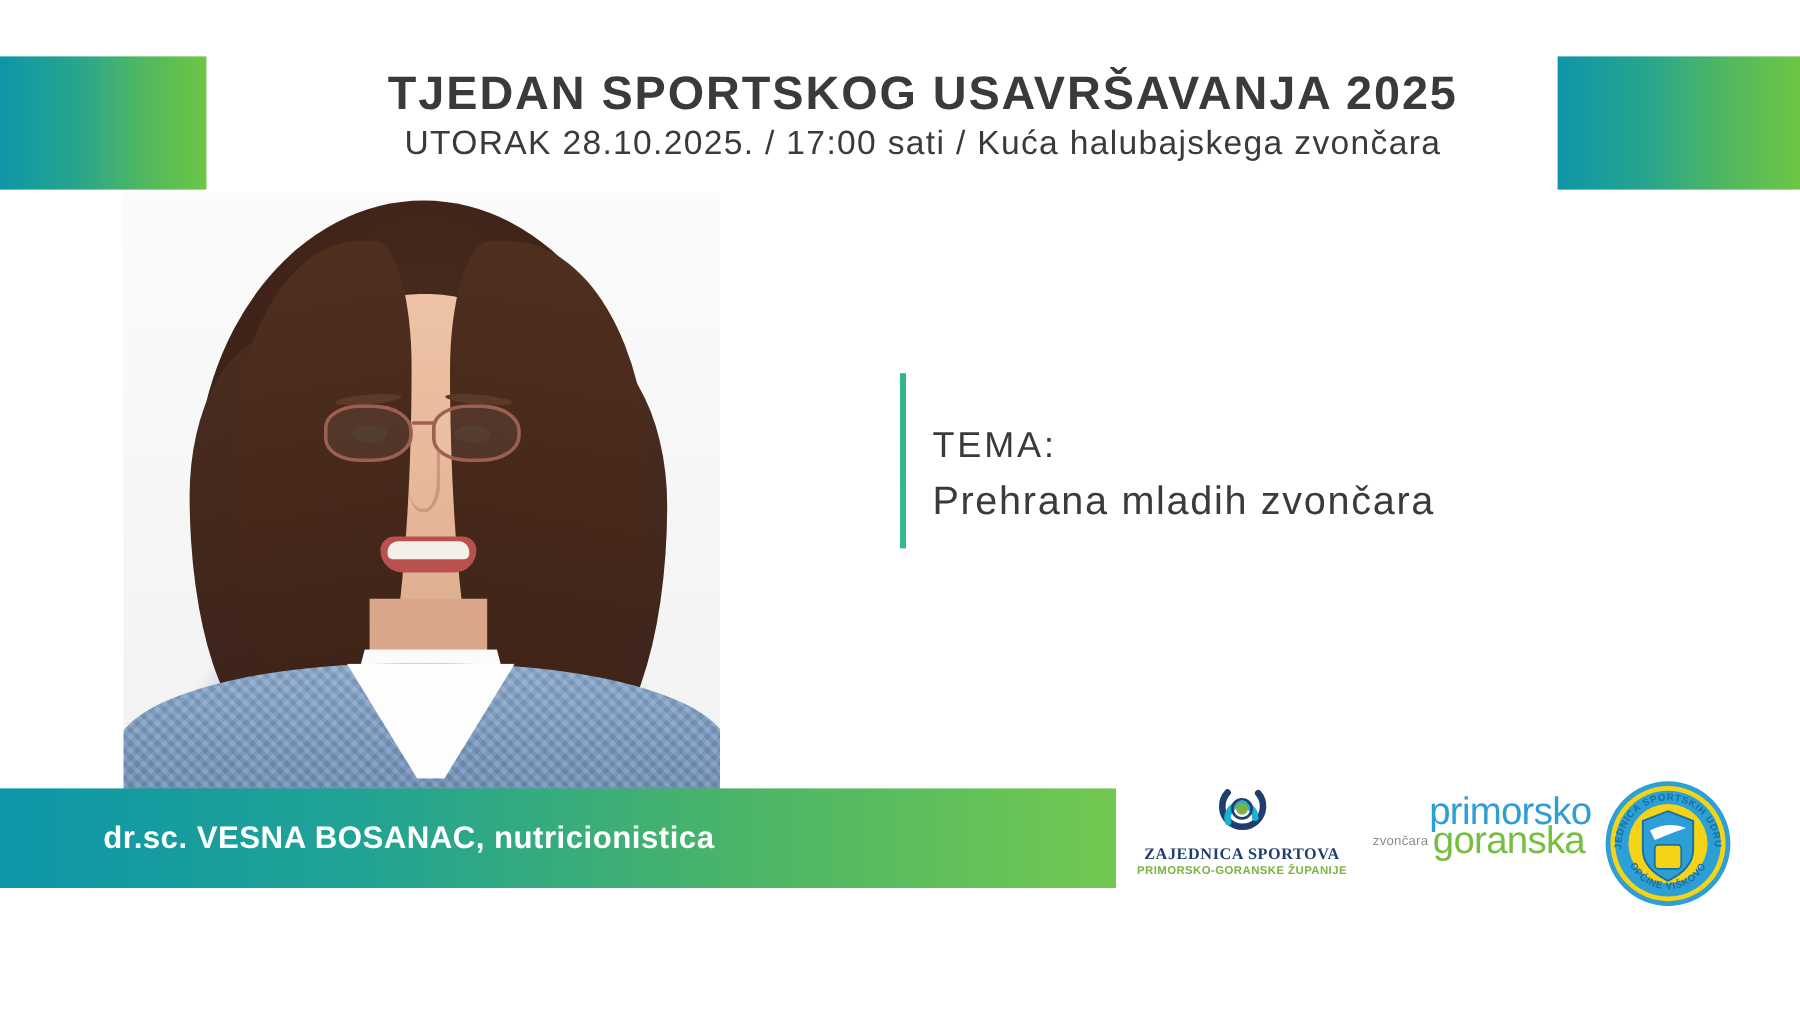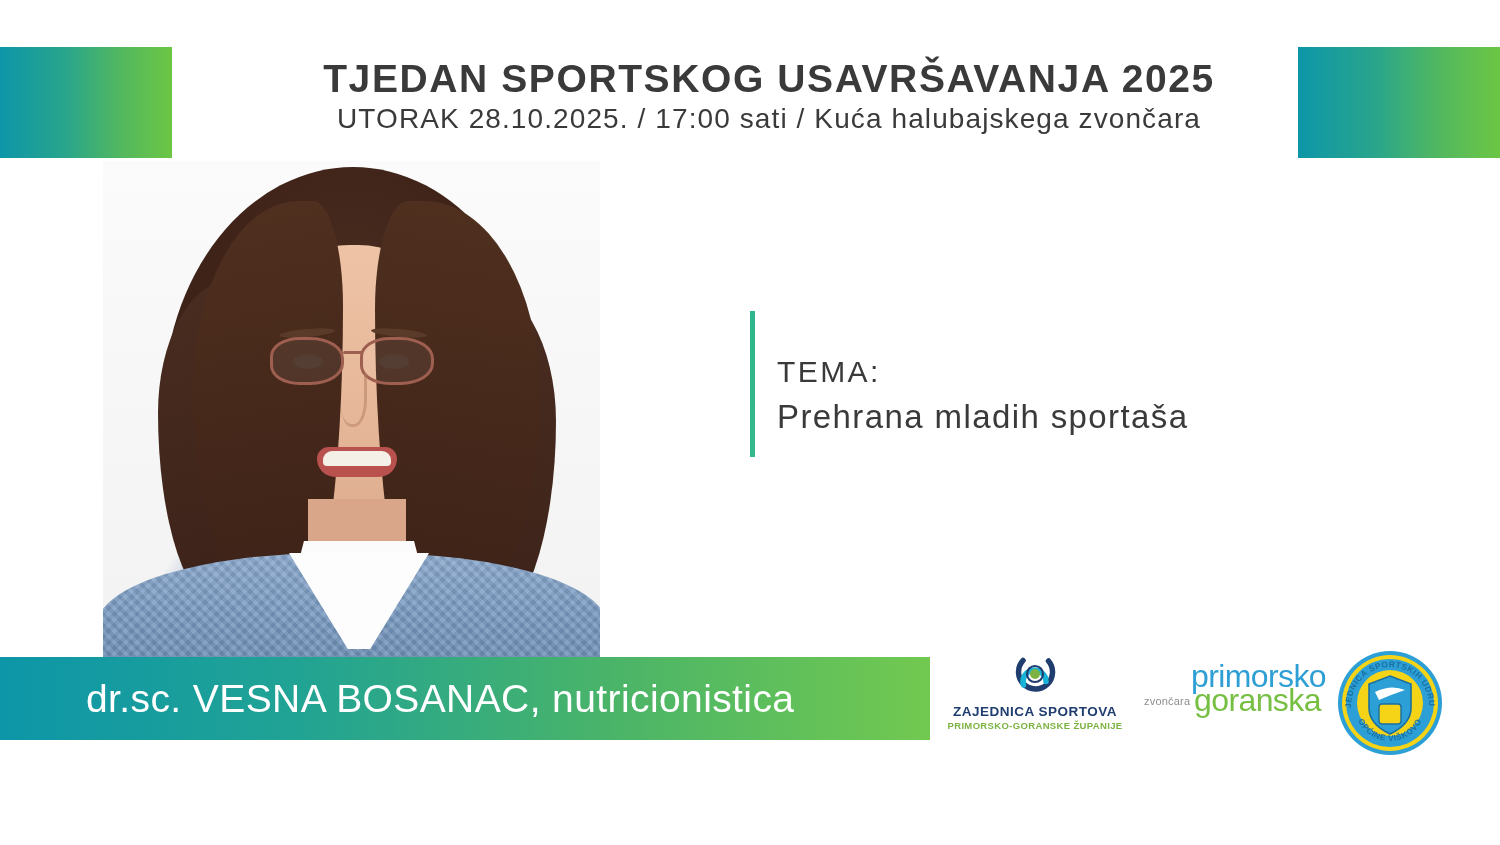--- a/index.html
+++ b/index.html
@@ -215,22 +215,22 @@
   .name-banner {
     position: absolute;
     left: 0; top: 657px;
     width: 930px; height: 83px;
     background: linear-gradient(90deg, #0d96a8 0%, #21a394 32%, #4ab468 66%, #72c950 100%);
     display: flex;
     align-items: center;
   }
   .name-text {
     margin-left: 86px;
-    font-size: 39px;
-    font-weight: 400;
+    font-size: 26px;
+    font-weight: 700;
     letter-spacing: 0.4px;
     color: #ffffff;
     white-space: nowrap;
   }
 
   
   .logos {
     position: absolute;
     left: 940px; top: 648px;
     width: 540px; height: 110px;
@@ -249,20 +249,21 @@
     margin: 0 auto 4px auto;
   }
   .zs-mark svg { display: block; }
   .zs-name {
     font-size: 13.5px;
     font-weight: 700;
     letter-spacing: 0.5px;
     color: #1f3d6e;
     line-height: 1.2;
     white-space: nowrap;
+    font-family: Liberation Serif, serif;
   }
   .zs-sub {
     font-size: 9.5px;
     font-weight: 600;
     letter-spacing: 0.35px;
     color: #7cb342;
     line-height: 1.3;
     white-space: nowrap;
   }
 
@@ -348,21 +349,21 @@
       <div class="neck"></div>
       <div class="shirt"></div>
       <div class="sweater"></div>
       <div class="collar-v"></div>
     </div>
   </div>
 
   <div class="tema-accent"></div>
   <div class="tema-text">
     <div class="tema-label">TEMA:</div>
-    <div class="tema-value">Prehrana mladih sportaša</div>
+    <div class="tema-value">Prehrana mladih zvončara</div>
   </div>
 
   <div class="name-banner">
     <div class="name-text">dr.sc. VESNA BOSANAC, nutricionistica</div>
   </div>
 
   <div class="logos">
 
     <div class="logo-zs">
       <div class="zs-mark">

